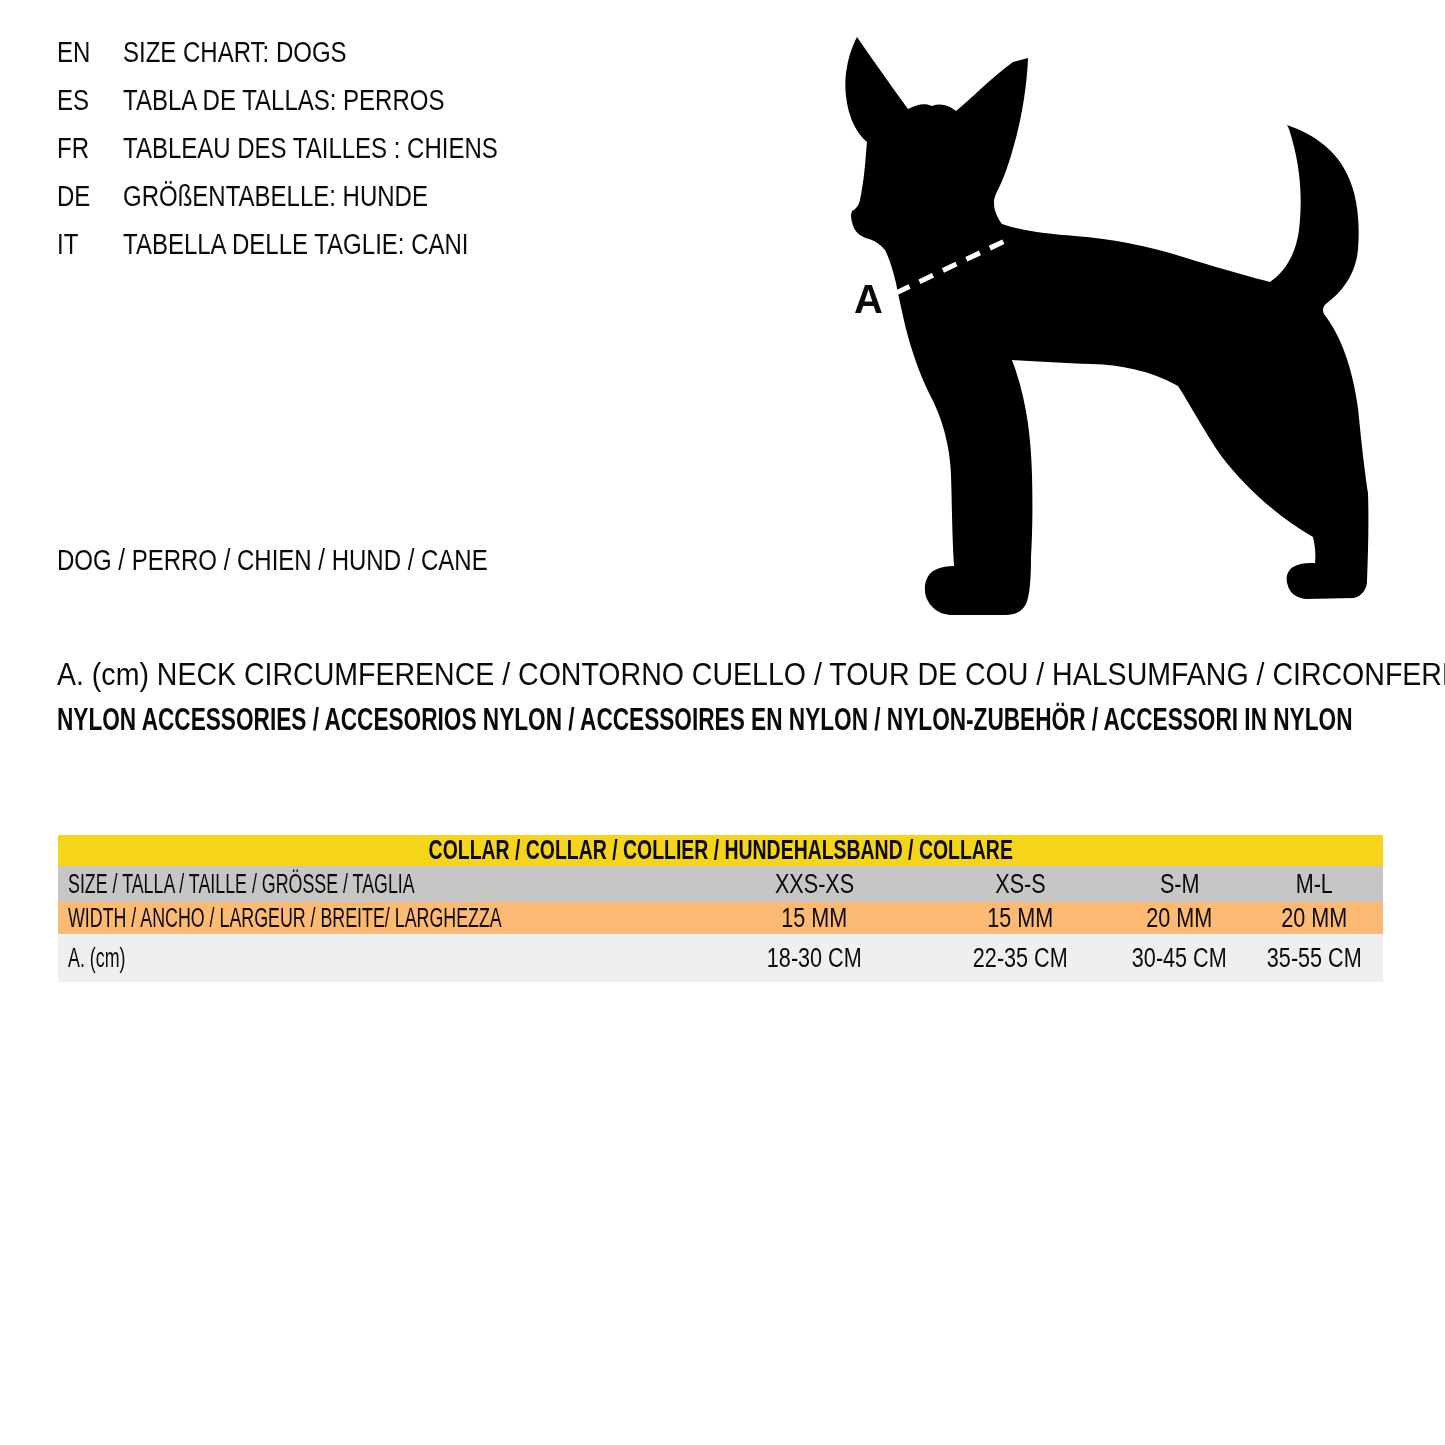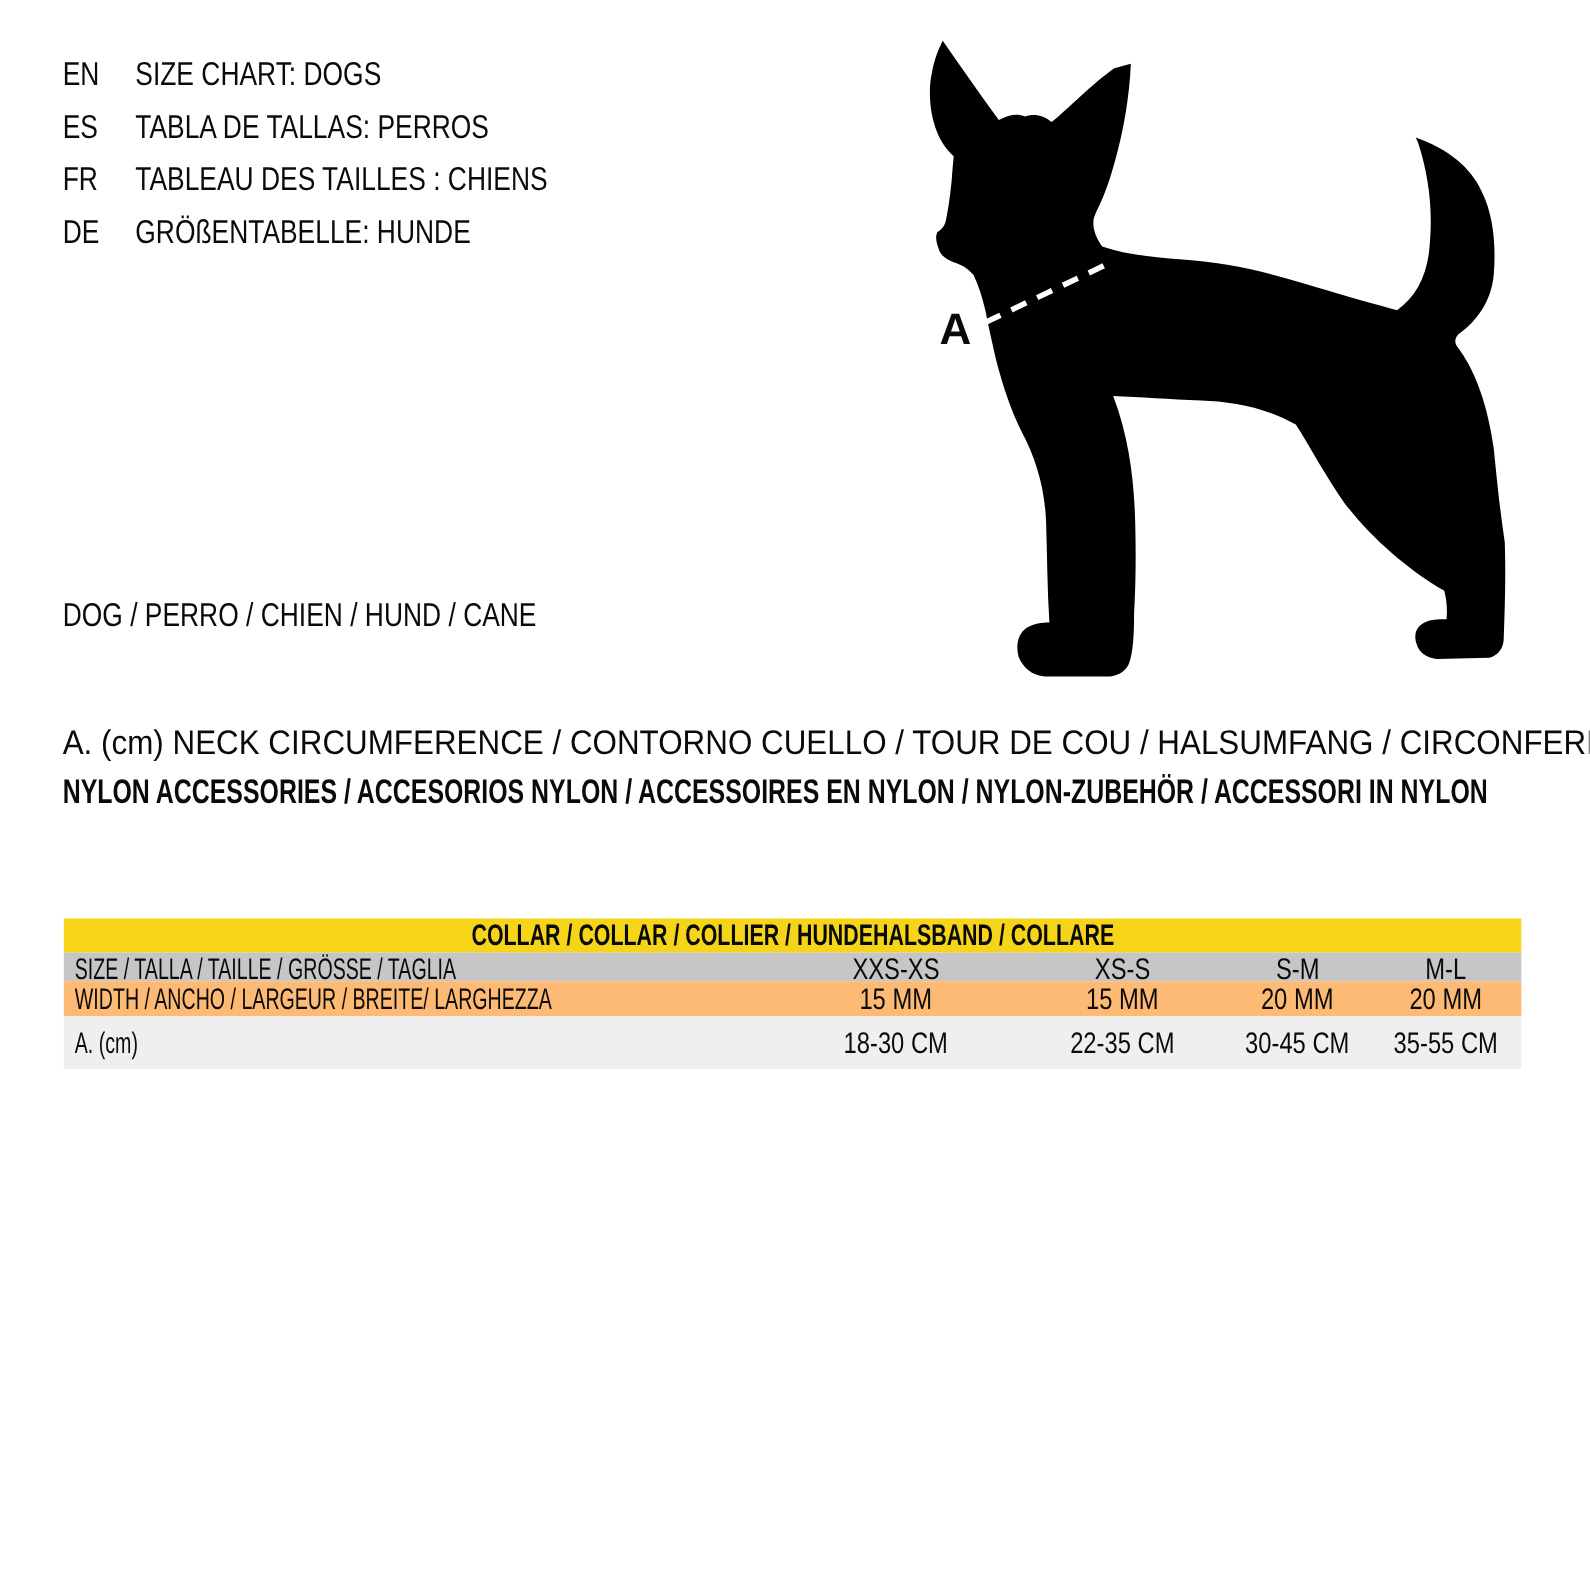--- a/index.html
+++ b/index.html
@@ -15,42 +15,42 @@
   
   .sx { display: inline-block; white-space: nowrap; transform-origin: 0 50%; }
   .sx80 { transform: scaleX(0.80); }
   .sx92 { transform: scaleX(0.92); }
   .sx73 { transform: scaleX(0.73); }
   .sx66 { transform: scaleX(0.66); }
   .sxc72 { transform: scaleX(0.72); transform-origin: center; }
   .sxc80 { transform: scaleX(0.80); transform-origin: center; }
 
   
-  .lang-block { position: absolute; left: 57px; top: 44px; }
+  .lang-block { position: absolute; left: 57px; top: 28px; }
   .lang-row { display: flex; height: 48px; align-items: center; font-size: 30px; }
   .lang-code { width: 66px; flex: 0 0 66px; }
 
   
   .dog-figure { position: absolute; left: 830px; top: 25px; width: 550px; height: 620px; margin: 0; }
   .dog-figure svg { display: block; width: 100%; height: 100%; }
 
   .dog-caption { position: absolute; left: 57px; top: 542px; font-size: 30px; line-height: 36px; }
 
   .note-measure { position: absolute; left: 57px; top: 657px; font-size: 31px; line-height: 36px; }
   .note-material { position: absolute; left: 57px; top: 702px; font-size: 31px; line-height: 36px; font-weight: bold; }
 
   
   .size-table { position: absolute; left: 58px; top: 835px; width: 1325px; }
   .t-header {
     height: 31px; background: #F6D41A;
     display: flex; align-items: flex-end; justify-content: center;
     font-size: 27px; font-weight: bold;
   }
   .t-row { display: grid; grid-template-columns: 48.5% 17.2% 13.9% 10.05% 10.35%; align-items: center; }
-  .t-row.r1 { height: 26px; background: #C6C6C6; }
+  .t-row.r1 { height: 36px; background: #C6C6C6; }
   .t-row.r2 { height: 32px; background: #fdba74; }
   .t-row.r3 { height: 48px; background: #EFEFEF; }
   .t-label { padding-left: 10px; font-size: 27px; }
   .t-cell { font-size: 27px; display: flex; justify-content: center; align-items: center; }
 </style>
 </head>
 <body>
 
 <div class="canvas">
 
@@ -63,20 +63,24 @@
       <span class="lang-code"><span class="sx sx80">ES</span></span>
       <span class="sx sx80">TABLA DE TALLAS: PERROS</span>
     </div>
     <div class="lang-row">
       <span class="lang-code"><span class="sx sx80">FR</span></span>
       <span class="sx sx80">TABLEAU DES TAILLES : CHIENS</span>
     </div>
     <div class="lang-row">
       <span class="lang-code"><span class="sx sx80">DE</span></span>
       <span class="sx sx80">GRÖßENTABELLE: HUNDE</span>
+    </div>
+    <div class="lang-row">
+      <span class="lang-code"><span class="sx sx80">IT</span></span>
+      <span class="sx sx80">TABELLA DELLE TAGLIE: CANI</span>
     </div>
   </section>
 
   <figure class="dog-figure">
     <svg viewBox="0 0 550 620" xmlns="http://www.w3.org/2000/svg">
       <path fill="#000000" d="
         M 27,12
         C 45,38 62,62 78,84
         C 88,79 95,78 102,81
         C 110,78 119,80 126,86

